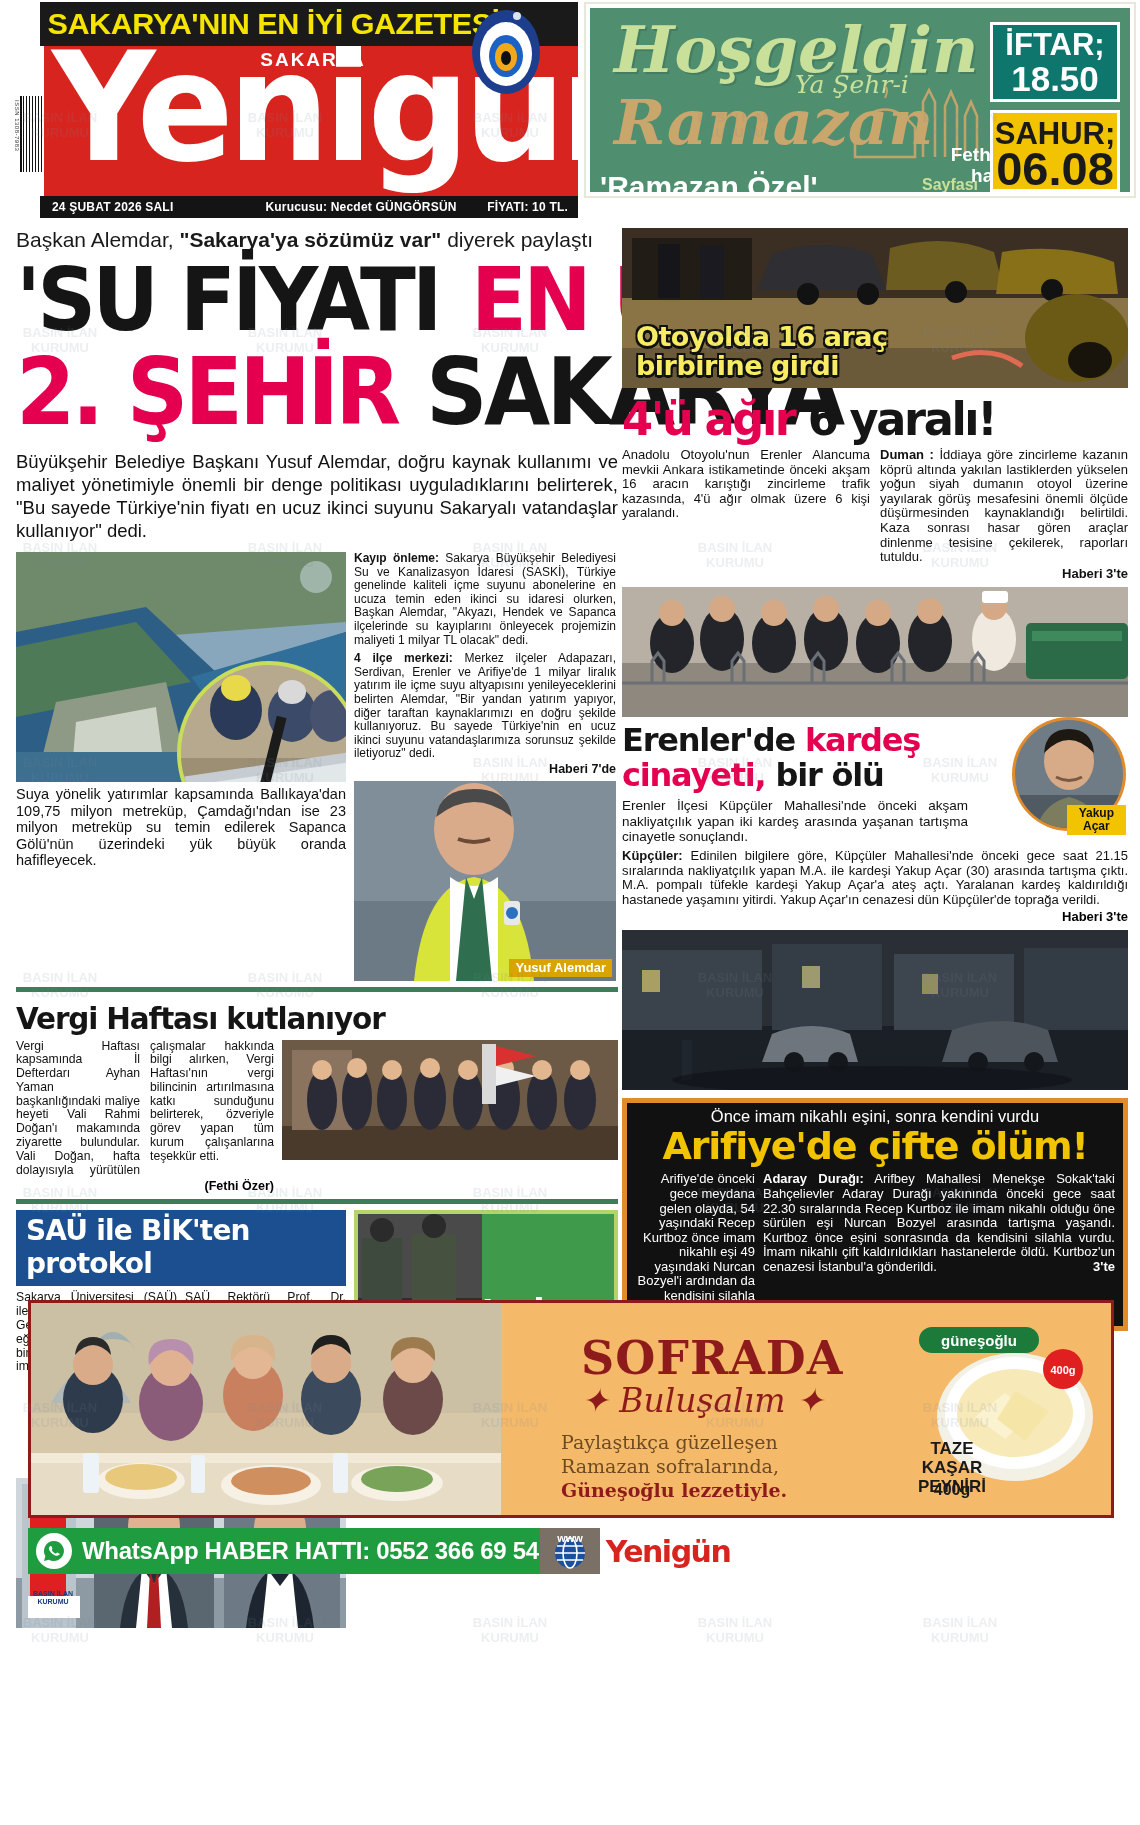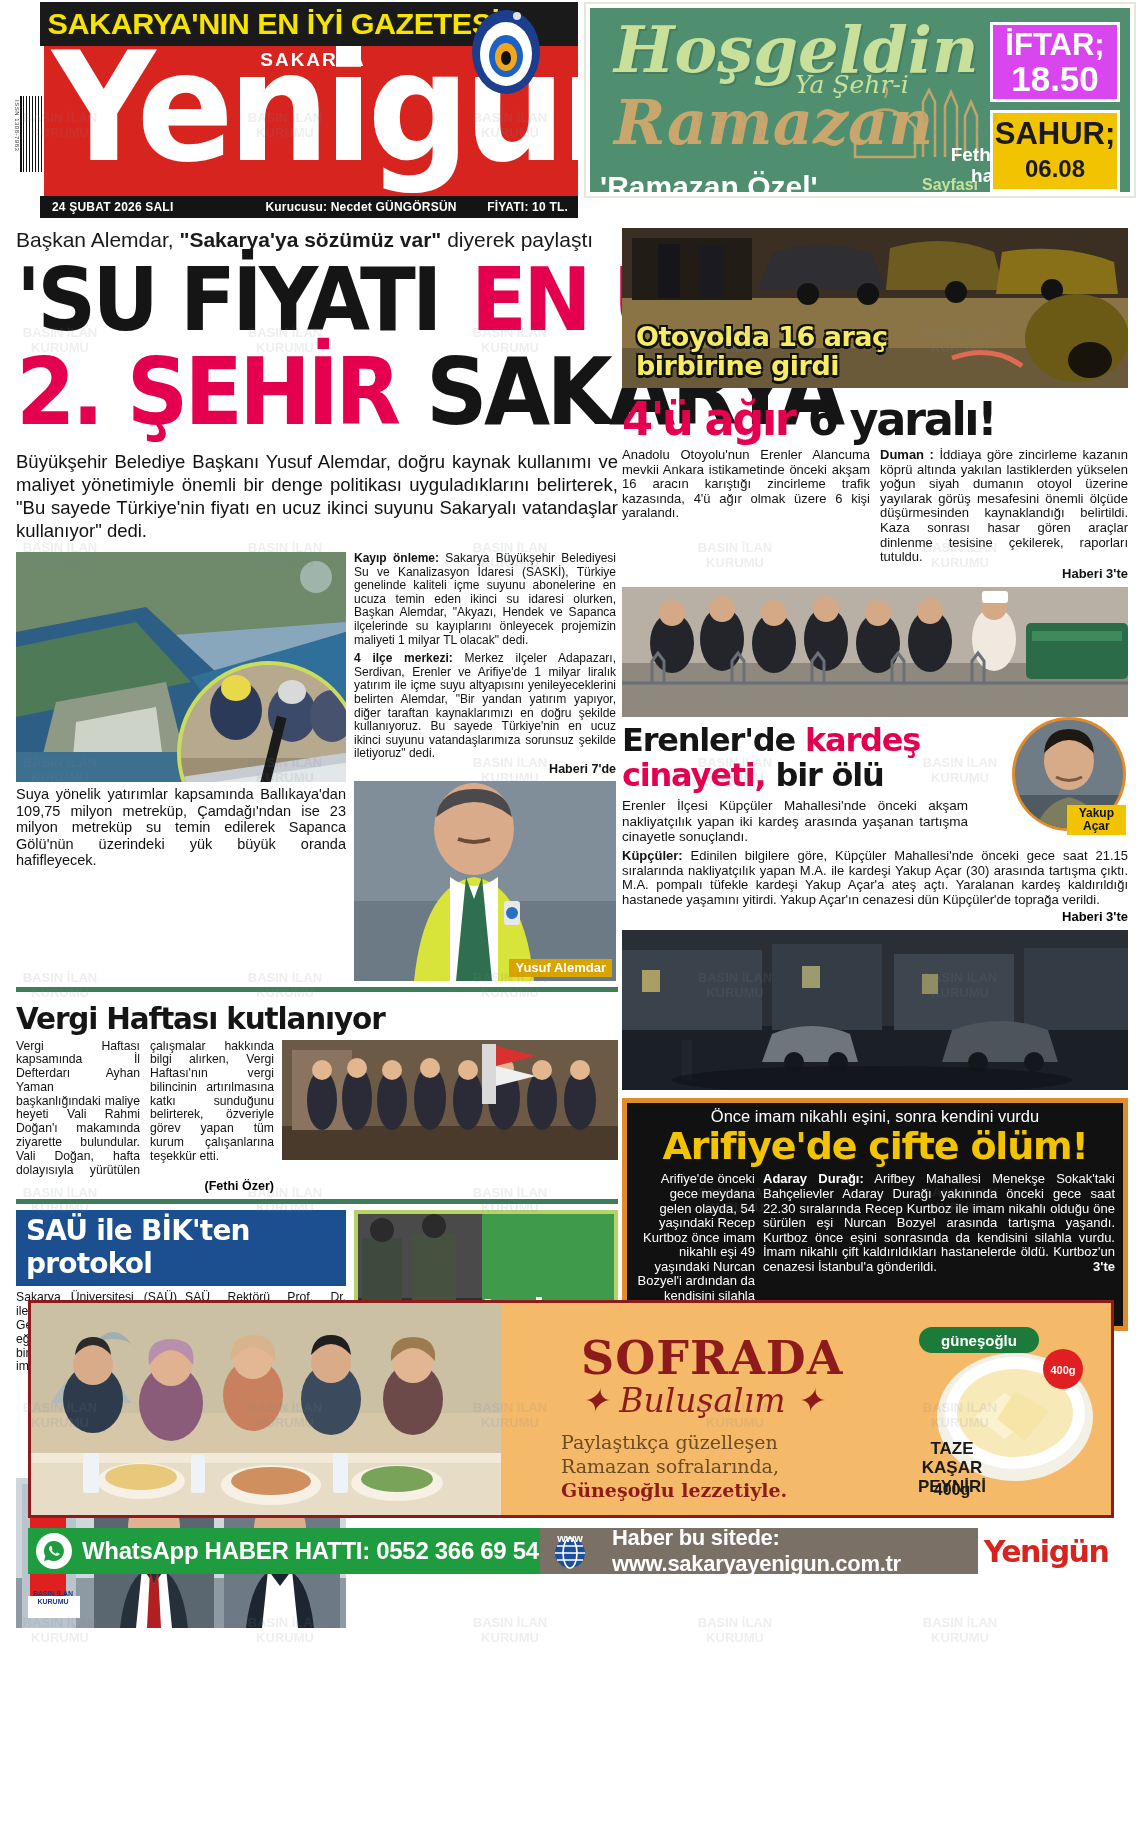--- a/index.html
+++ b/index.html
@@ -88,34 +88,34 @@
   }
   .ram-ozel {
     position: absolute; left: 10px; top: 162px; color: #fff; font-size: 30px; font-weight: bold;
   }
   .ram-sayfa {
     position: absolute; left: 300px; top: 168px; color: #c8e09a; font-size: 16px;
     font-weight: bold; line-height: 17px; text-align: center; width: 120px;
   }
   .iftar-box {
     position: absolute; right: 10px; top: 14px; width: 130px; height: 80px;
-    background: #d946ef; border: 3px solid #fff; color: #fff;
+    background: #0f766e; border: 3px solid #fff; color: #fff;
     display: flex; flex-direction: column; align-items: center; justify-content: center;
     font-weight: bold; line-height: 34px;
   }
   .iftar-box .t1 { font-size: 31px; }
   .iftar-box .t2 { font-size: 35px; }
   .sahur-box {
     position: absolute; right: 10px; top: 102px; width: 130px; height: 82px;
     background: #f2c300; border: 3px solid #fff; color: #1a1a1a;
     display: flex; flex-direction: column; align-items: center; justify-content: center;
     font-weight: bold; line-height: 35px;
   }
   .sahur-box .t1 { font-size: 31px; }
-  .sahur-box .t2 { font-size: 24px; }
+  .sahur-box .t2 { font-size: 47px; }
 
   
   .body-wrap { position: absolute; left: 0; top: 228px; width: 1140px; height: 1060px; }
   .col-left { position: absolute; left: 16px; top: 0; width: 602px; }
   .col-right { position: absolute; left: 622px; top: 0; width: 506px; }
 
   .kicker { font-size: 21px; color: #1a1a1a; margin-bottom: 2px; }
   .kicker b { font-weight: bold; }
 
   .headline { line-height: 0; margin: 0; }
@@ -750,23 +750,20 @@
       <div class="txt">WhatsApp HABER HATTI: 0552 366 69 54</div>
     </div>
     <div class="f-www" style="background:#7b7066">
       <svg width="46" height="42" viewBox="0 0 46 42">
         <circle cx="23" cy="23" r="15" fill="#1b4f9c"></circle>
         <ellipse cx="23" cy="23" rx="7" ry="15" fill="none" stroke="#fff" stroke-width="1.6"></ellipse>
         <path d="M8 23 h30 M10 16 h26 M10 30 h26" stroke="#fff" stroke-width="1.4" fill="none"></path>
         <text x="23" y="12" font-size="11" fill="#fff" text-anchor="middle" font-weight="bold" font-family="Liberation Sans, sans-serif">www</text>
       </svg>
     </div>
-    <div class="f-gray">
-      <div class="txt">Haber bu sitede: www.sakaryayenigun.com.tr</div>
-    </div>
     <div class="f-logo">
       <span>Yenigün</span>
     </div>
   </div>
 
   <div class="wm" id="wmlayer">
       <div class="wm-cell" style="left: 0px; top: 110px; width: 120px;">
         <div>BASIN İLAN</div>
         <div>KURUMU</div>
       </div>

